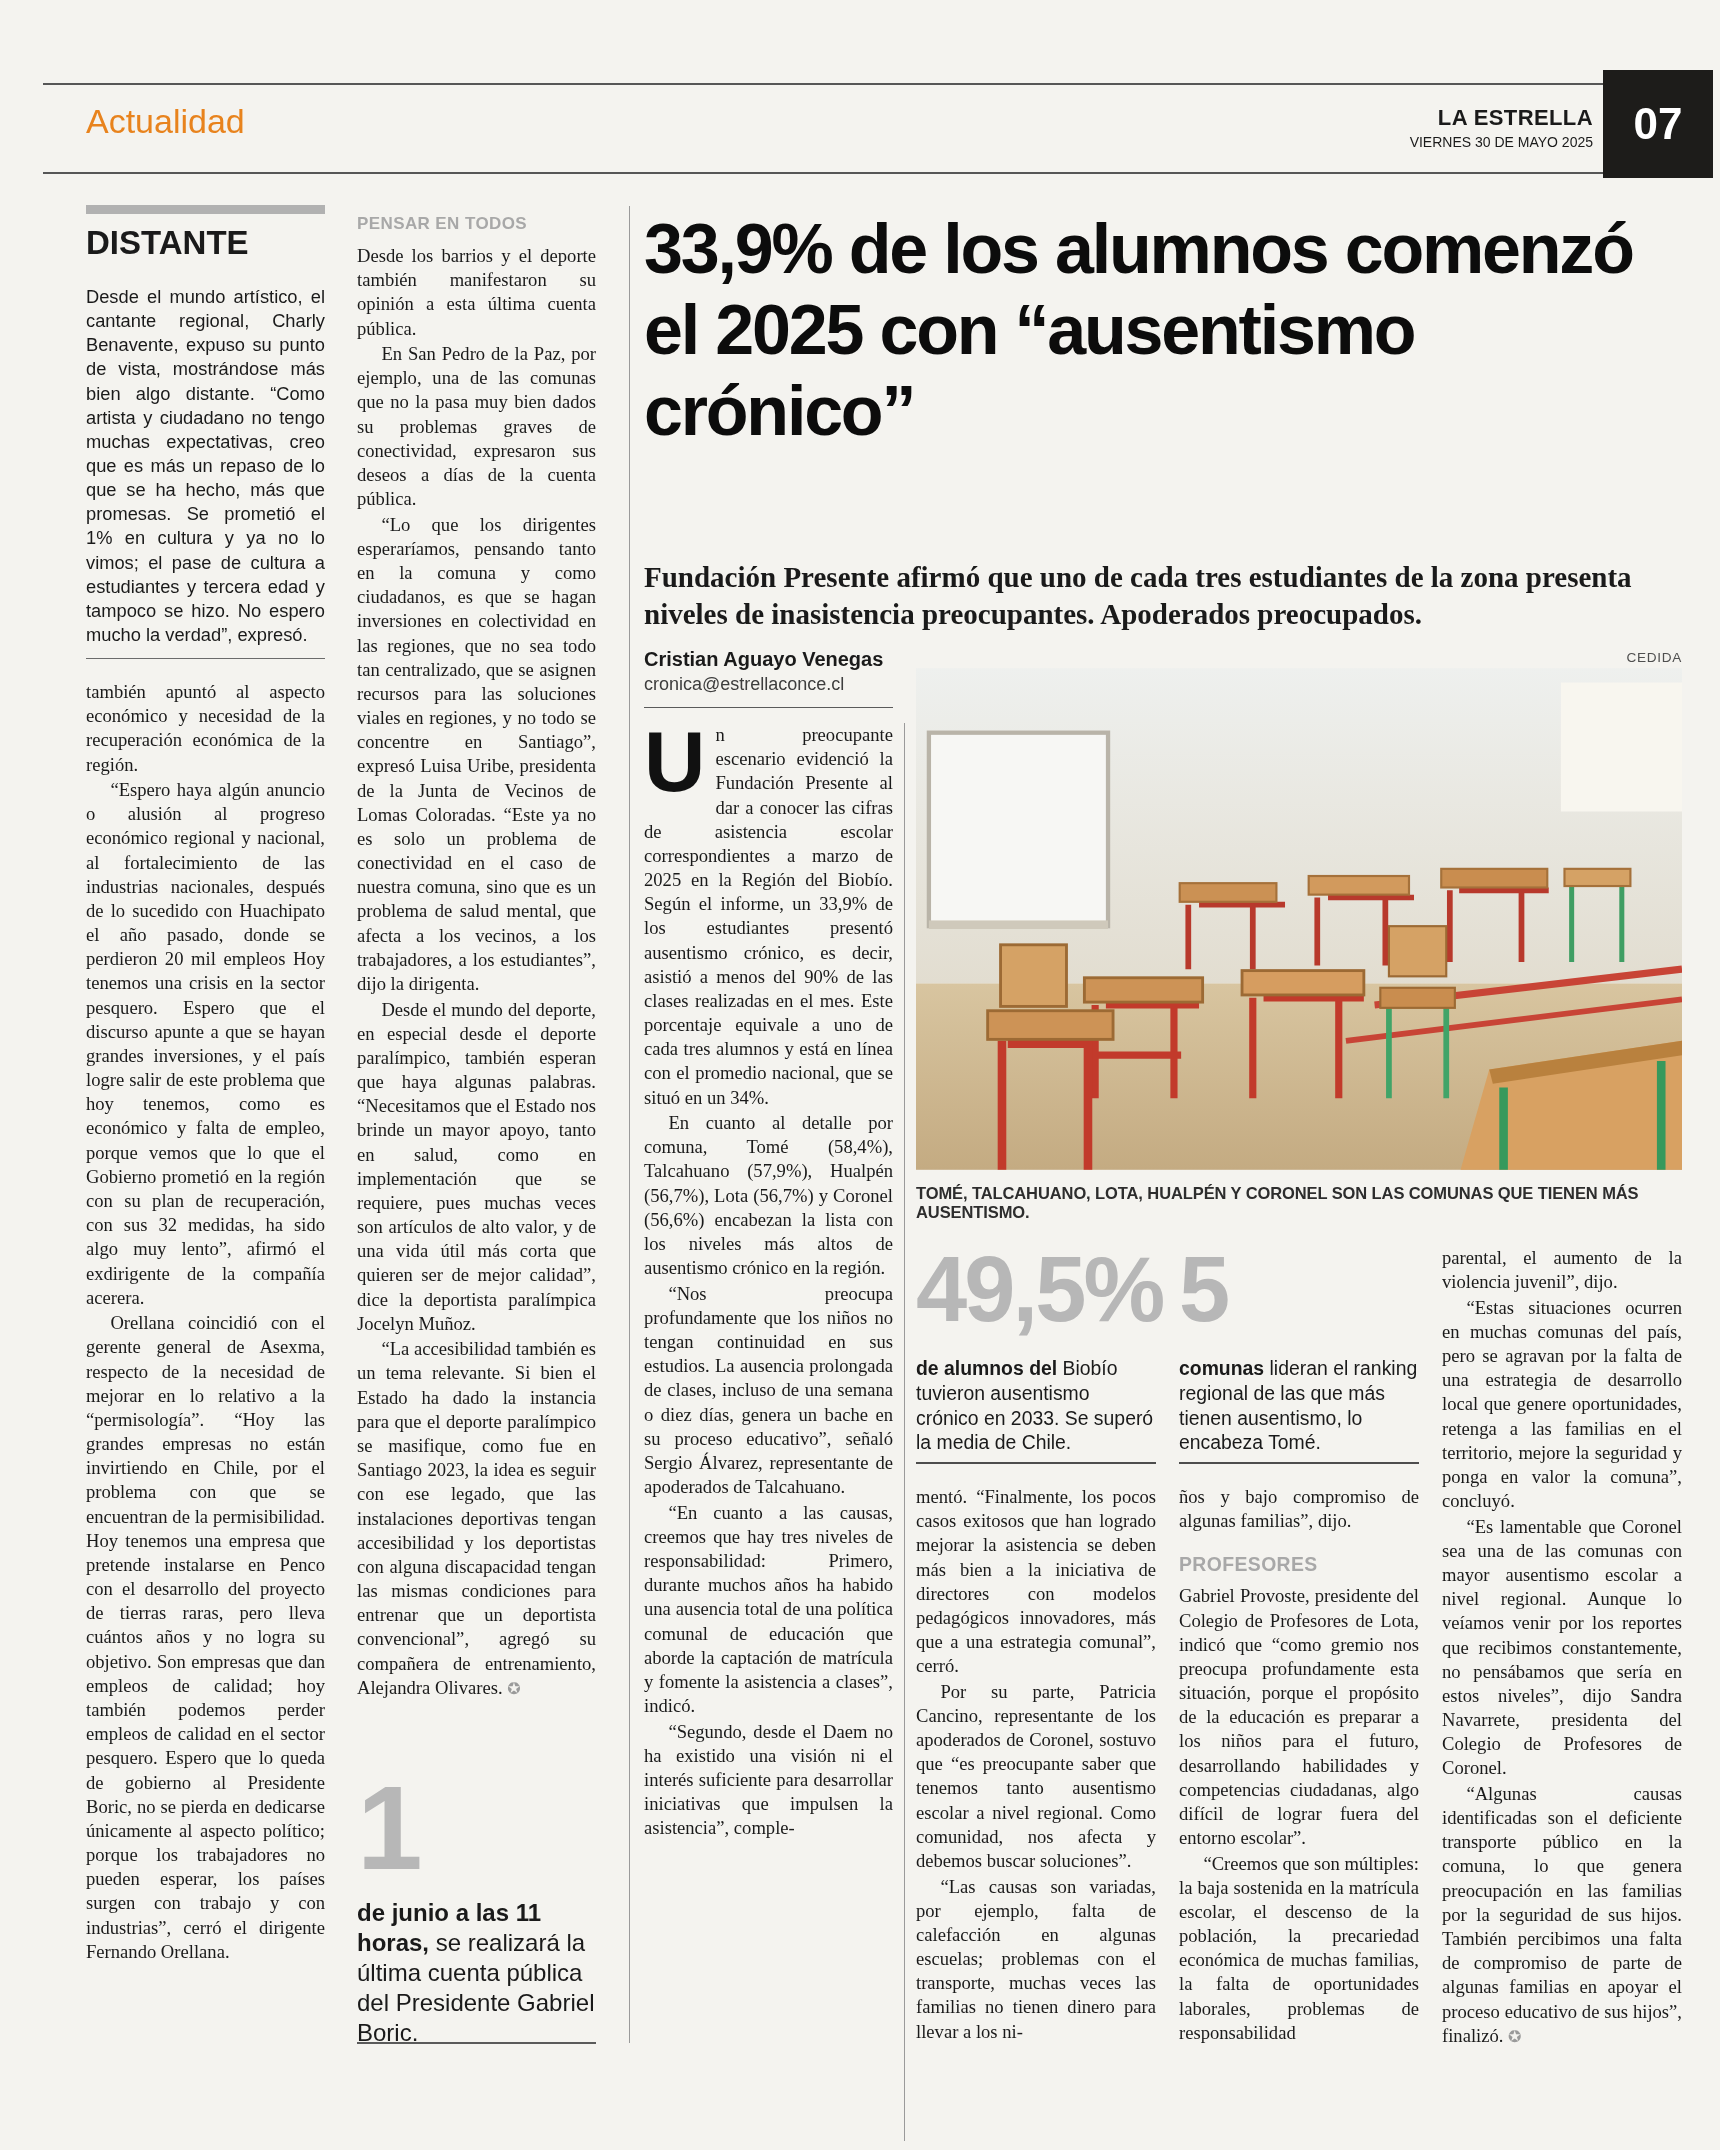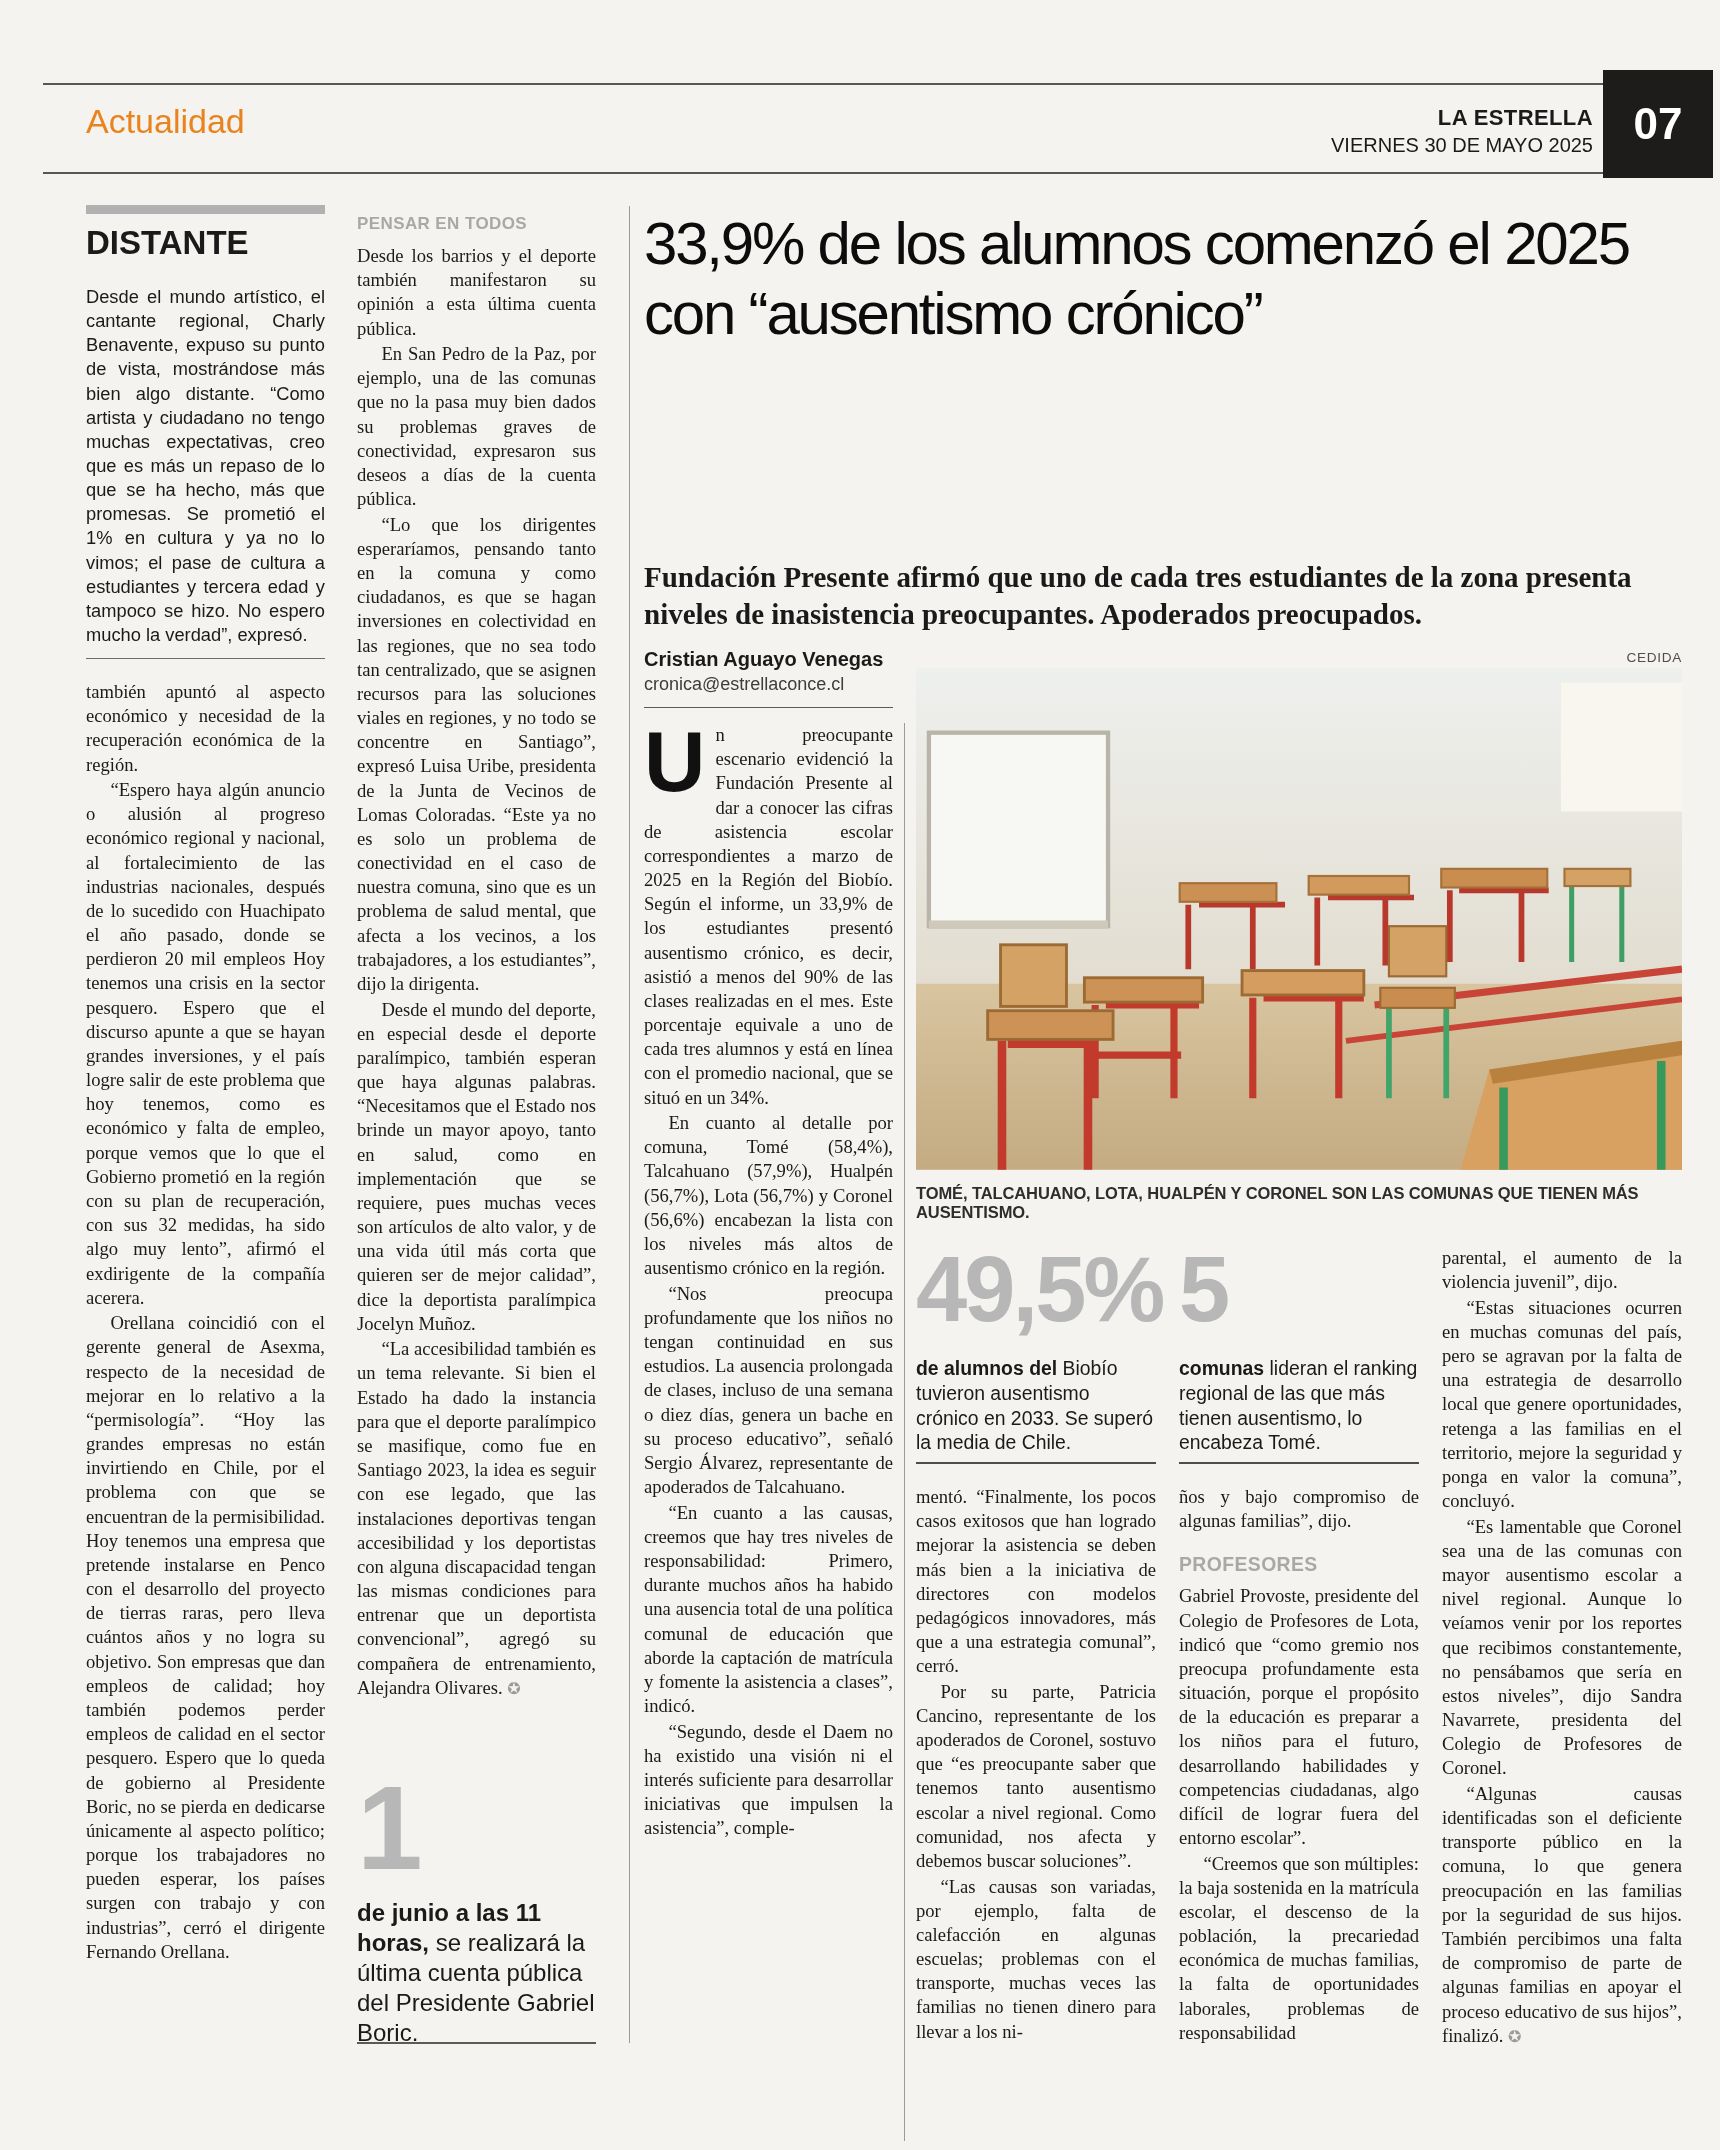--- a/index.html
+++ b/index.html
@@ -22,21 +22,21 @@
 </style>
 </head>
 <body>
 
 <div class="page">
 
   <div class="abs rule" style="left:43px;top:83px;width:1635px;height:2.2px;"></div>
   <div class="abs sans" style="left:86px;top:102px;font-size:34px;font-weight:normal;color:var(--accent);">Actualidad</div>
   <div class="abs sans" style="left:1147px;top:105px;width:446px;text-align:right;">
     <div style="font-size:22px;font-weight:bold;letter-spacing:0.4px;">LA ESTRELLA</div>
-    <div style="font-size:20px;margin-top:2.9px;">VIERNES 30 DE MAYO 2025</div>
+    <div style="font-size:14px;margin-top:2.9px;">VIERNES 30 DE MAYO 2025</div>
   </div>
   <div class="abs sans" style="left:1603px;top:70px;width:110px;height:108px;background:var(--pagebox);color:#fff;
        font-size:44px;font-weight:bold;text-align:center;line-height:108px;">07</div>
   <div class="abs rule" style="left:43px;top:172px;width:1560px;height:2.2px;"></div>
 
   <div class="abs" style="left:86px;top:205px;width:239px;height:9.3px;background:var(--graybar);"></div>
   <div class="abs sans" style="left:86px;top:224px;font-size:33px;font-weight:bold;">DISTANTE</div>
   <div class="abs sans justify" style="left:86px;top:285px;width:239px;font-size:18.3px;line-height:1.32;">Desde el mundo artístico, el cantante regional, Charly Benavente, expuso su punto de vista, mostrándose más bien algo distante. “Como artista y ciudadano no tengo muchas expectativas, creo que es más un repaso de lo que se ha hecho, más que promesas. Se prometió el 1% en cultura y ya no lo vimos; el pase de cultura a estudiantes y tercera edad y tampoco se hizo. No espero mucho la verdad”, expresó.</div>
   <div class="abs" style="left:86px;top:658px;width:239px;height:1.4px;background:#6b6b6b;"></div>
 
@@ -57,21 +57,21 @@
 
   <div class="abs sans statval" style="left:357px;top:1769px;font-size:118px;">1</div>
   <div class="abs sans" style="left:357px;top:1898px;width:239px;font-size:24px;line-height:1.25;">
     <b>de junio a las 11 horas,</b>
     <span>se realizará la última cuenta pública del Presidente Gabriel Boric.</span>
   </div>
   <div class="abs" style="left:357px;top:2042px;width:239px;height:2.2px;background:#5a5a5a;"></div>
 
   <div class="abs" style="left:629px;top:206px;width:1.4px;height:1837px;background:#9a9a9a;"></div>
 
-  <div class="abs sans" style="left:644px;top:209px;width:1041px;font-size:60px;font-weight:normal;line-height:1.16;letter-spacing:-2.2px;color:#0c0c0c;">33,9% de los alumnos comenzó el 2025 con “ausentismo crónico”</div>
+  <div class="abs sans" style="left:644px;top:209px;width:1041px;font-size:70px;font-weight:bold;line-height:1.16;letter-spacing:-2.2px;color:#0c0c0c;">33,9% de los alumnos comenzó el 2025 con “ausentismo crónico”</div>
   <div class="abs" style="left:644px;top:559px;width:1041px;font-size:29px;font-weight:bold;line-height:1.28;">Fundación Presente afirmó que uno de cada tres estudiantes de la zona presenta niveles de inasistencia preocupantes. Apoderados preocupados.</div>
 
   <div class="abs sans" style="left:644px;top:648px;font-size:20px;font-weight:bold;">Cristian Aguayo Venegas</div>
   <div class="abs sans" style="left:644px;top:674px;font-size:18px;color:#3d3d3d;">cronica@estrellaconce.cl</div>
   <div class="abs" style="left:644px;top:707px;width:249px;height:1.4px;background:#5a5a5a;"></div>
 
   <div class="abs sans" style="left:916px;top:650px;width:766px;text-align:right;font-size:13.6px;color:#4f4f4f;letter-spacing:0.7px;">CEDIDA</div>
 
   <div class="abs" style="left:916px;top:668px;width:766px;height:502px;">
     <svg width="766" height="502" viewBox="0 0 1069 700">

